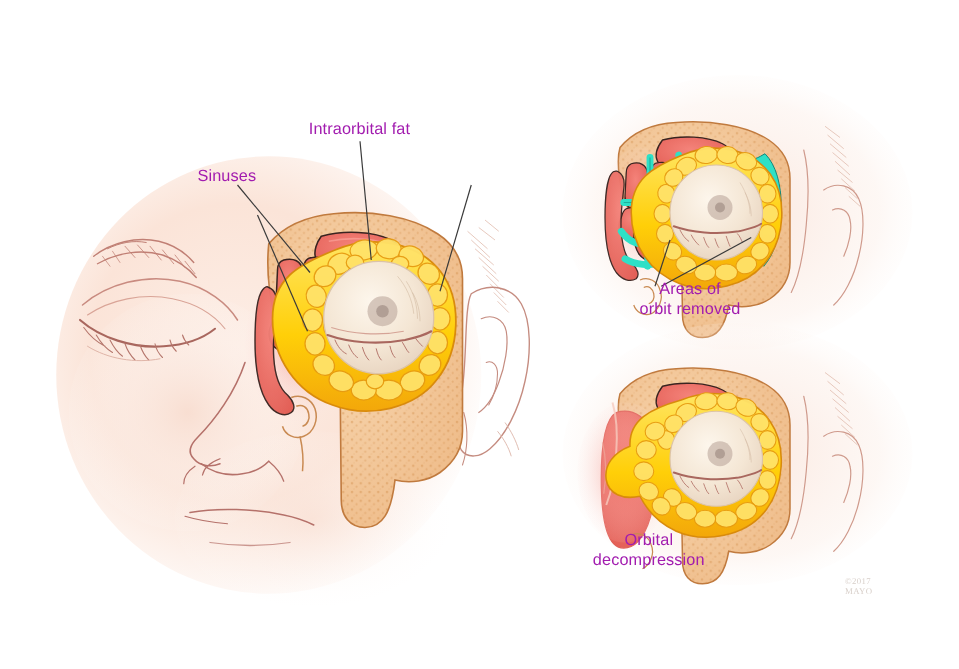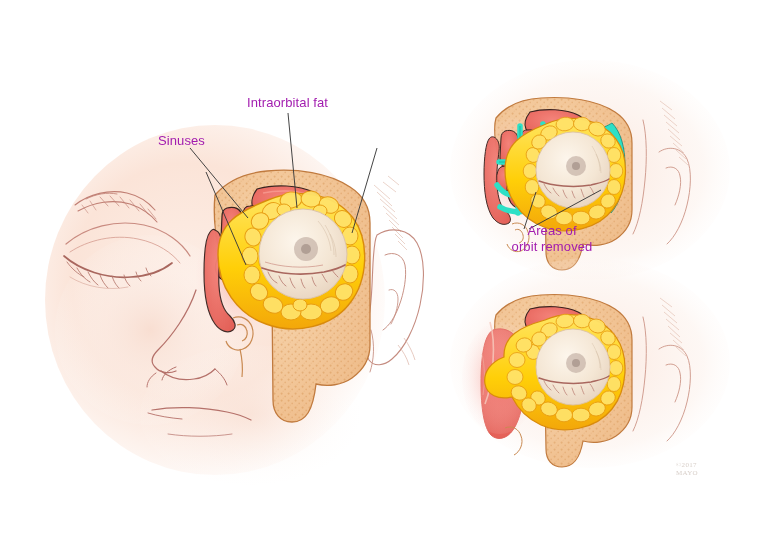--- a/index.html
+++ b/index.html
@@ -356,20 +356,22 @@
     <span>Intraorbital fat</span>
   </div>
 
 
   <div class="lbl c" style="left:502px;top:223px;width:100px;">
     <div>Areas of</div>
     <div>orbit removed</div>
   </div>
 
   <div class="lbl c" style="left:466px;top:424px;width:106px;">
+    <div>Orbital</div>
+    <div>decompression</div>
   </div>
 
   <div class="copyr" style="left:676px;top:462px;">
     <div>©2017</div>
     <div>MAYO</div>
   </div>
 
 </div>
 
 </body></html>

